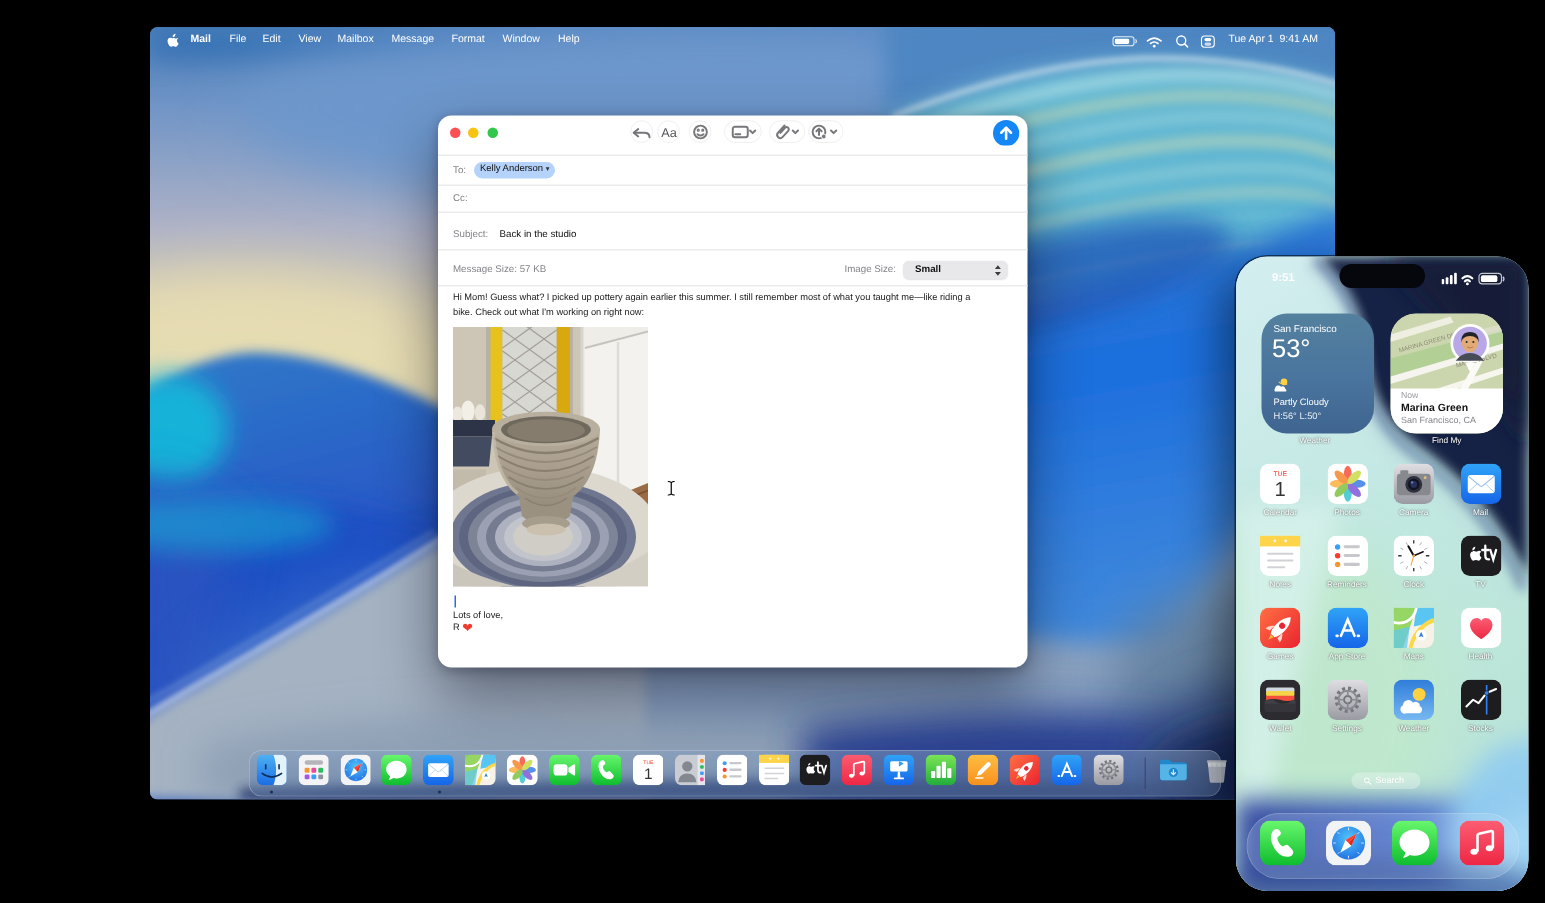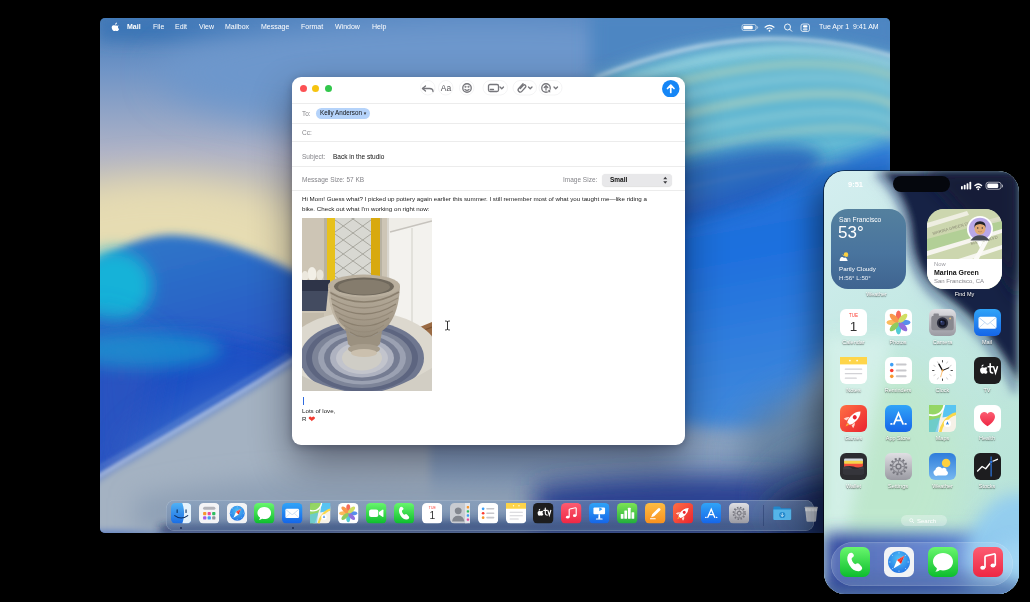--- a/index.html
+++ b/index.html
@@ -690,21 +690,21 @@
       <g fill="none" stroke="#fff" stroke-linecap="round">
         <path d="M28,9 Q34.5,3.5 41,9" stroke-width="3"></path>
         <path d="M31.2,13 Q34.5,10.2 37.8,13" stroke-width="3"></path>
         <path d="M34.5,16.5 L34.5,16.5" stroke-width="3.8"></path>
       </g>
       <rect x="50" y="2.5" width="30" height="14" rx="4.5" fill="none" stroke="#fff" stroke-width="1.6" opacity=".75"></rect>
       <rect x="52.5" y="5" width="22" height="9" rx="2.5" fill="#fff"></rect>
       <path d="M82,7 Q84.5,10 82,13" stroke="#fff" stroke-width="1.8" fill="none" opacity=".75"></path>
     </svg>
 
-    <div class="widget" style="left:7px;top:38px;background:linear-gradient(180deg,#54809e 0%,#49749e 55%,#3f6490 100%)">
+    <div class="widget" style="left:17px;top:38px;background:linear-gradient(180deg,#54809e 0%,#49749e 55%,#3f6490 100%)">
       <div style="position:absolute;left:8px;top:7px;color:#fff;font-size:6.6px">San Francisco</div>
       <div style="position:absolute;left:7px;top:14px;color:#fff;font-size:17px;font-weight:300">53°</div>
       <svg style="position:absolute;left:7px;top:42px" width="13" height="10" viewBox="0 0 26 20">
         <circle cx="16" cy="7" r="4.5" fill="#fed141"></circle>
         <path d="M15,9.5 L18,6 M16,11 L20.5,10 M12,10 L9,7" stroke="#fed141" stroke-width="1.4"></path>
         <path d="M4,16 a4.4,4.4 0 0 1 8,-2.2 a3.4,3.4 0 0 1 5.6,2.6 a3,3 0 0 1 -1.4,5.6 l-9.4,0 a3.8,3.8 0 0 1 -2.8,-6 Z" fill="#fff"></path>
       </svg>
       <div style="position:absolute;left:8px;top:56px;color:#fff;font-size:6.2px">Partly Cloudy</div>
       <div style="position:absolute;left:8px;top:65px;color:#e8eef4;font-size:6.2px">H:56° L:50°</div>
     </div>

